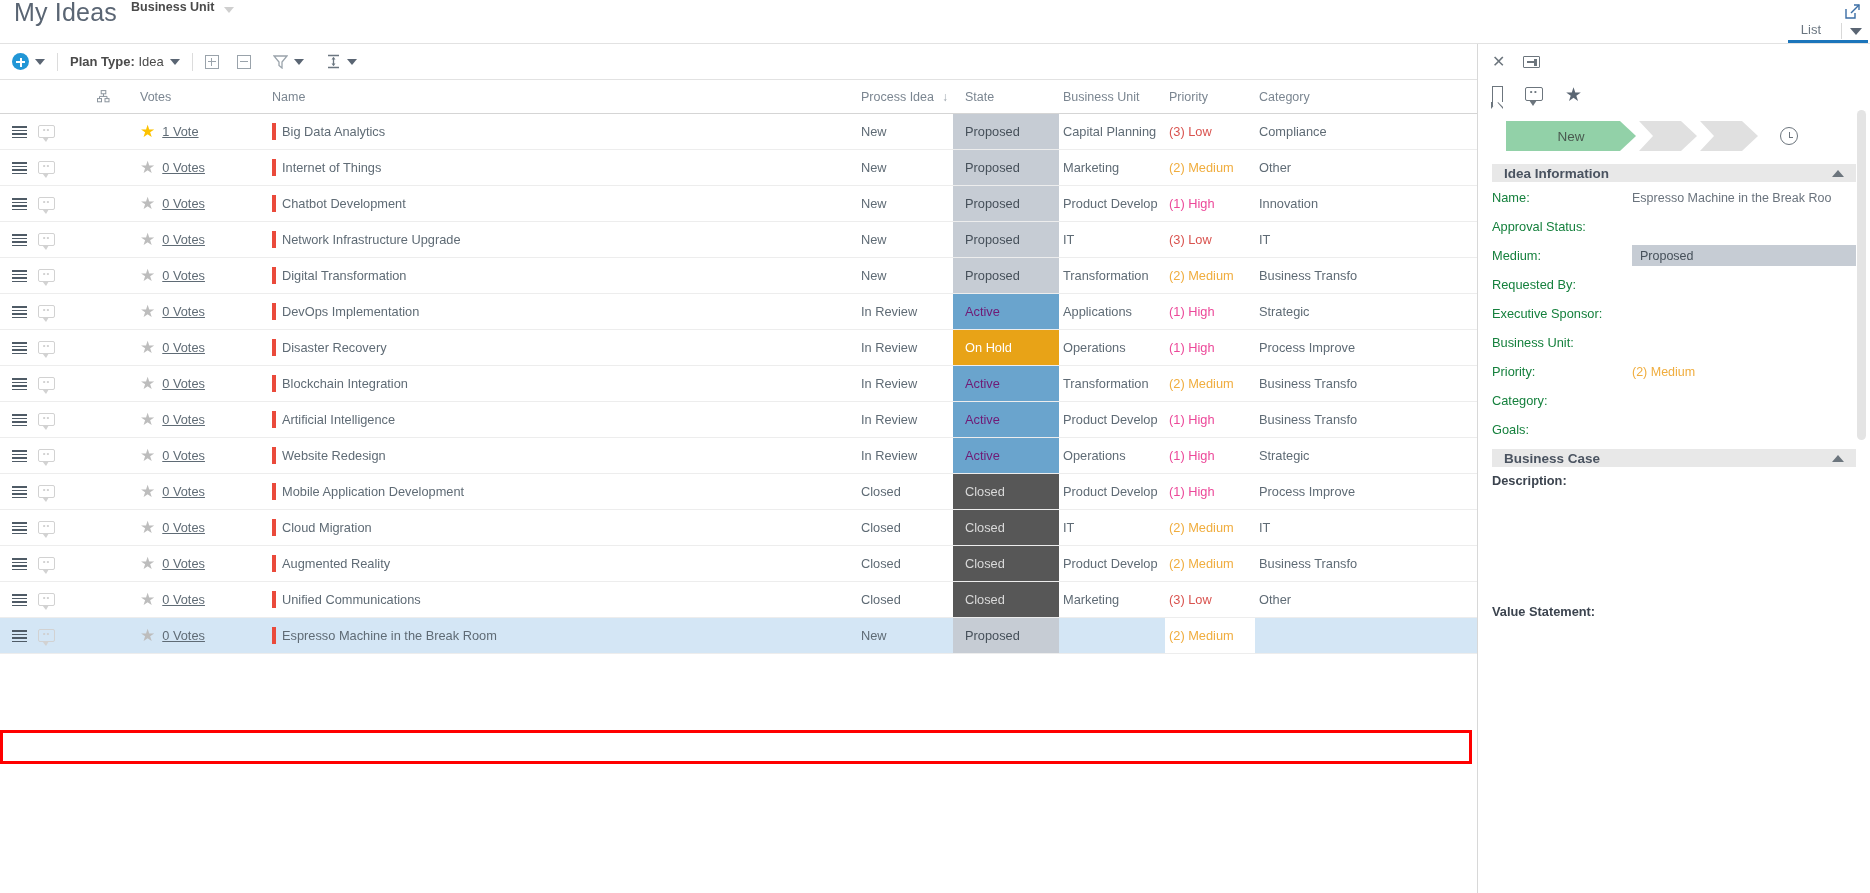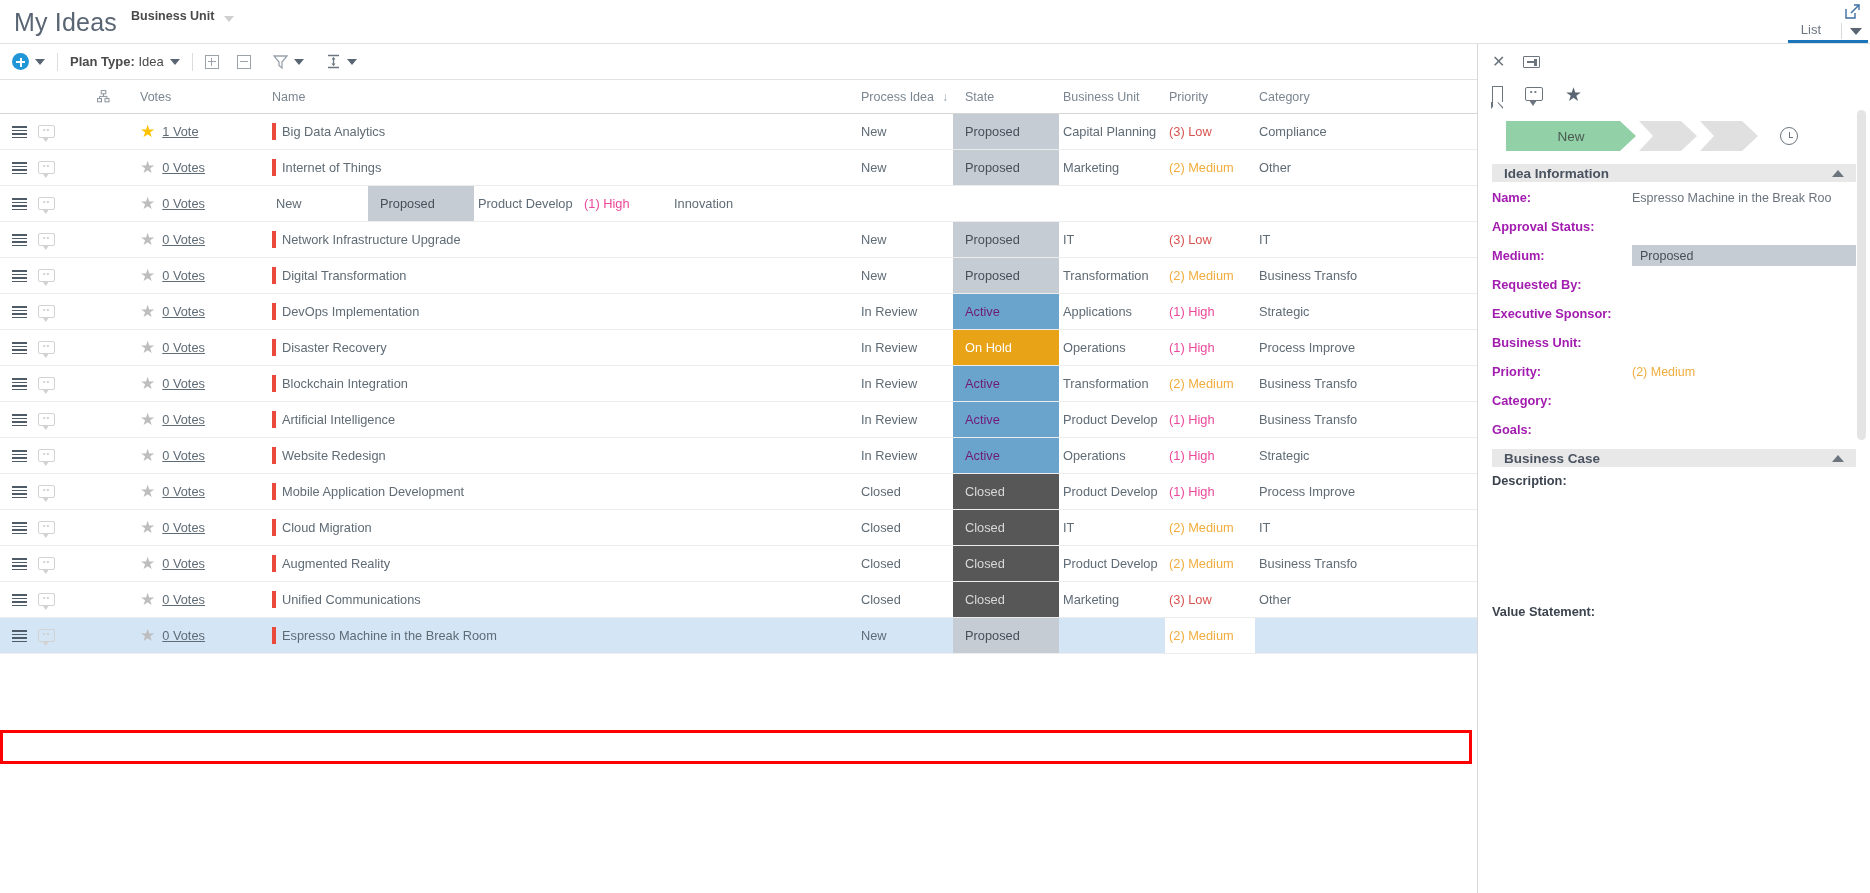--- a/index.html
+++ b/index.html
@@ -10,21 +10,21 @@
     font-size: 13px;
     color: #4a4a4a;
     overflow: hidden;
   }
   #app { position: relative; width: 1870px; height: 893px; }
 
   
   .topbar {
     position: absolute; left: 0; top: 0; width: 1870px; height: 44px;
     background: #fff; border-bottom: 1px solid #e2e2e2;
-    display: flex; align-items: flex-end;
+    display: flex; 
   }
   .page-title {
     font-size: 25px; color: #5a6573; font-weight: 400;
     margin-left: 14px; line-height: 1; padding-bottom: 8px;
     letter-spacing: .2px;
   }
   .breadcrumb-wrap { display: flex; align-items: flex-start; padding-bottom: 20px; margin-left: 14px; }
   .breadcrumb {
     font-size: 12.5px; color: #4a4a4a; font-weight: bold;
   }
@@ -228,21 +228,21 @@
     height: 18px; background: #e8e8e8; display: flex; align-items: center;
     padding: 0 12px; margin: 6px 14px 0 14px;
     font-weight: bold; font-size: 13.5px; color: #4a5360;
   }
   .sect-caret {
     margin-left: auto; width: 0; height: 0;
     border-left: 6px solid transparent; border-right: 6px solid transparent;
     border-bottom: 7px solid #6c757d;
   }
   .frow { display: flex; align-items: center; height: 27px; padding: 0 14px; margin-top: 2px; }
-  .flabel { width: 140px; font-weight: bold; font-size: 12.8px; color: #a21caf; }
+  .flabel { width: 140px; font-weight: normal; font-size: 12.8px; color: #15803d; }
   .fvalue { flex: 1; font-size: 12.5px; color: #6a737d; white-space: nowrap; overflow: hidden; }
   .fvalue.boxed { background: #c6ccd4; color: #46505a; height: 21px; display:flex; align-items:center; padding-left: 8px; }
   .fvalue.prio-med { color: #f0ad3e; }
   .blk-label { font-weight: bold; font-size: 12.8px; color: #3c444f; padding: 0 14px; margin-top: 6px; }
 
   .rp-scroll {
     position: absolute; right: 4px; top: 66px; width: 9px; height: 330px;
     background: #e4e4e4; border-radius: 5px;
   }
 </style>
@@ -410,20 +410,24 @@
           <div class="gcell c-note">
             <span class="bubble">
               <i>••</i>
             </span>
           </div>
           <div class="gcell c-tree"></div>
           <div class="gcell c-votes">
             <span class="star">★</span>
             <span class="votes-link">0 Votes</span>
           </div>
+          <div class="gcell c-name">
+            <span class="name-bar"></span>
+            <span class="name-text">Chatbot Development</span>
+          </div>
           <div class="gcell c-step">New</div>
           <div class="gcell c-state" style="padding-left:0">
             <span class="state-badge st-proposed">Proposed</span>
           </div>
           <div class="gcell c-bu">Product Develop</div>
           <div class="gcell c-prio ">
             <span class="prio-high">(1) High</span>
           </div>
           <div class="gcell c-cat">Innovation</div>
         </div>

